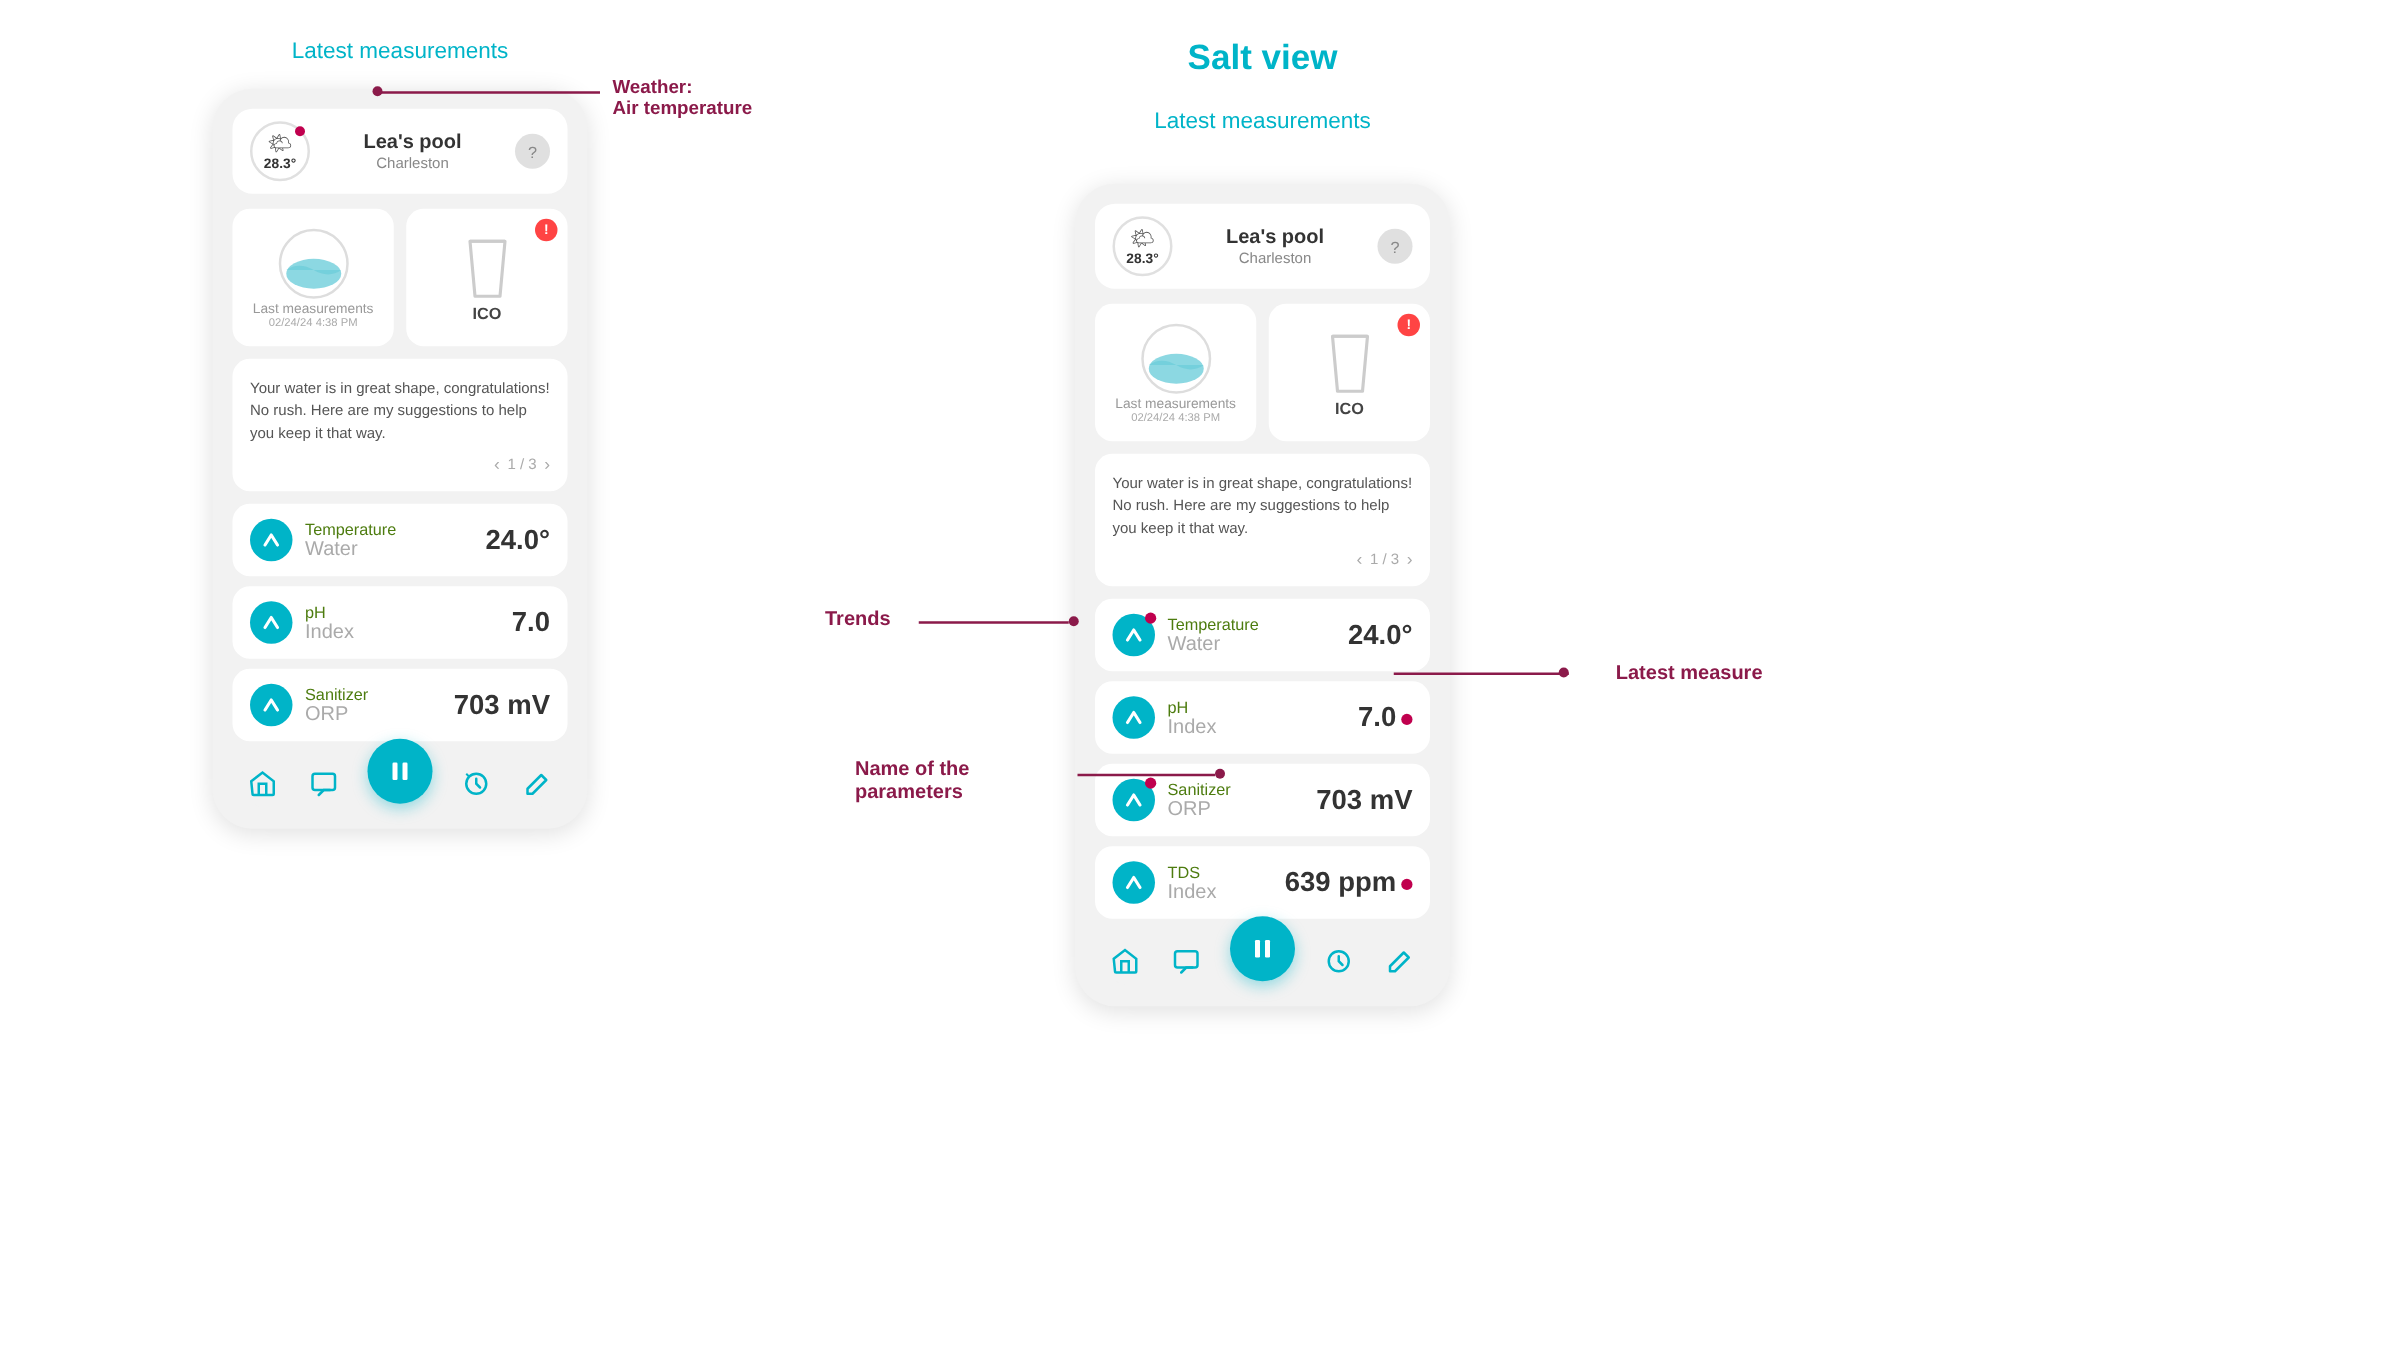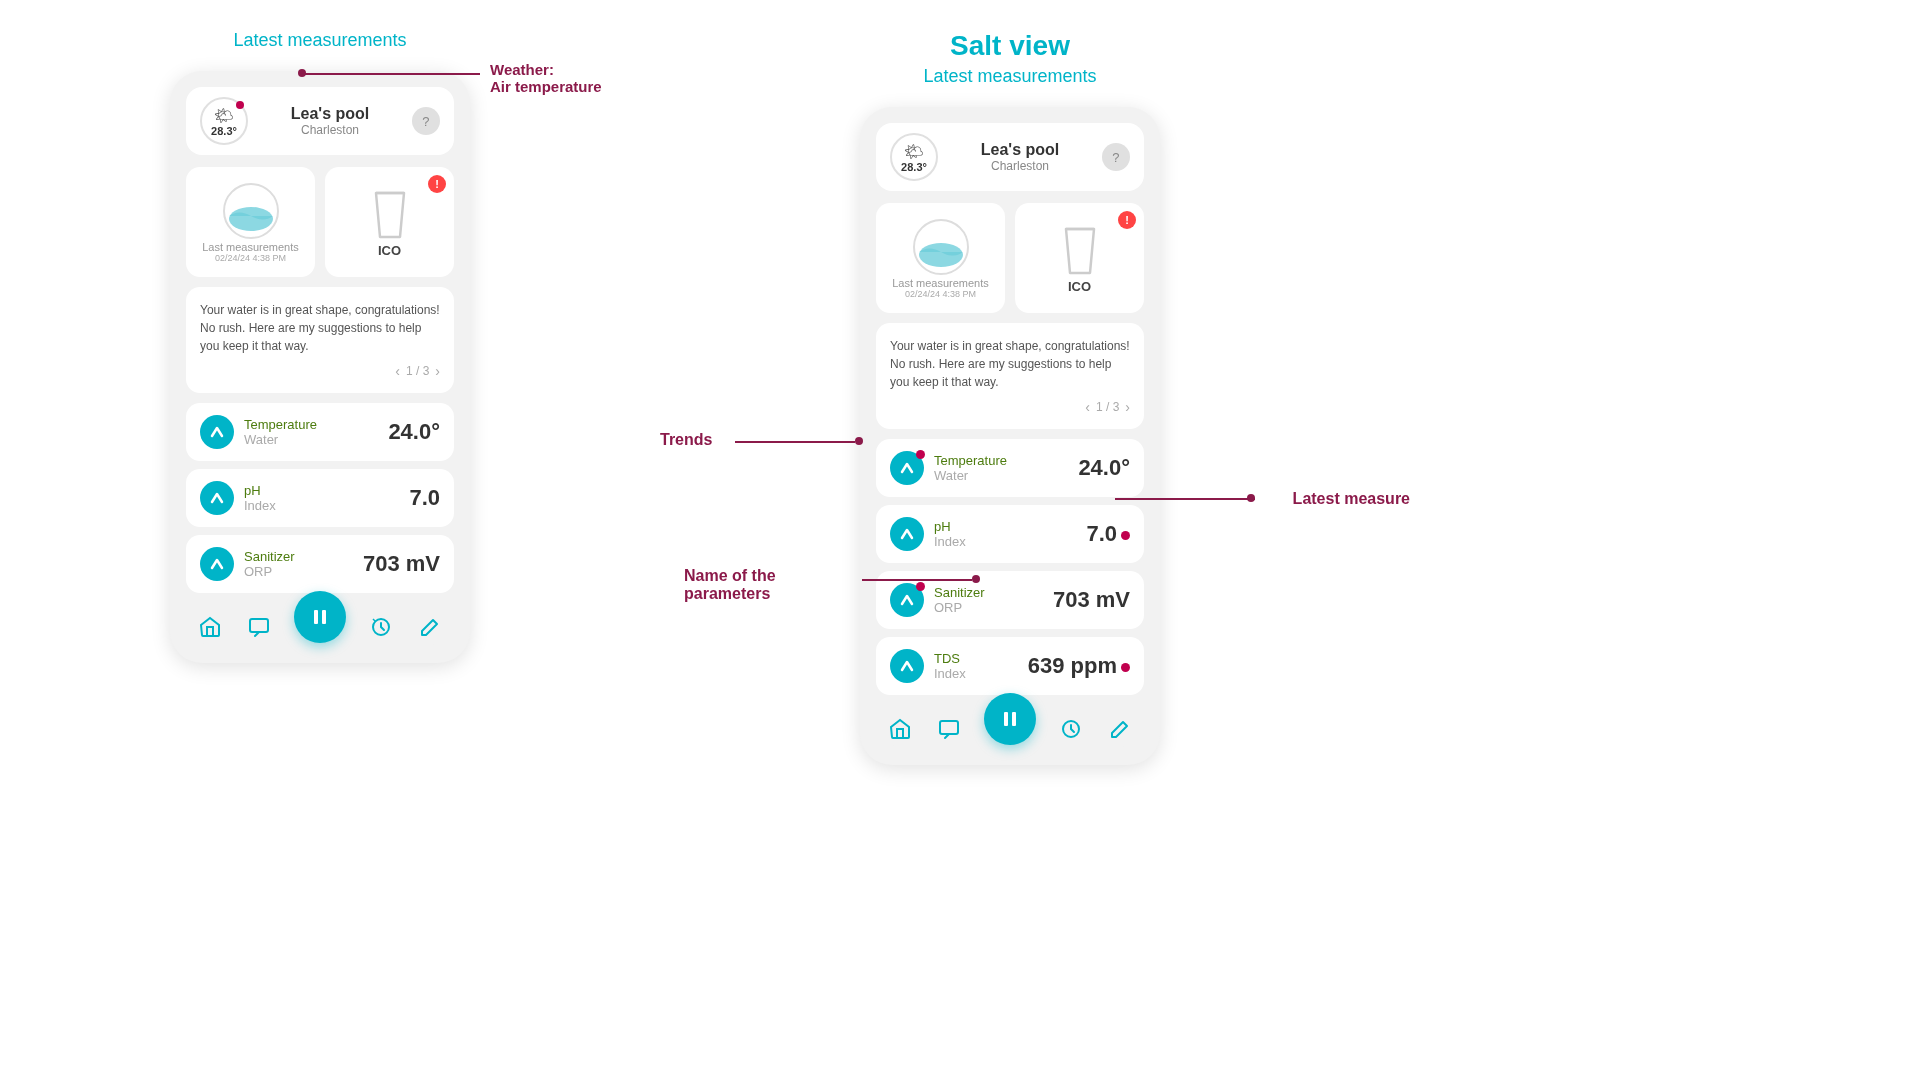--- a/index.html
+++ b/index.html
@@ -221,21 +221,21 @@
       position: absolute;
       top: -1px;
       right: -1px;
     }
     .measurement-name {
       font-size: 13px;
       font-weight: 400;
       color: #4d7c0f;
     }
     .measurement-sub {
-      font-size: 13px;
+      font-size: 16px;
       color: #aaa;
     }
     .measurement-value {
       font-size: 22px;
       font-weight: 700;
       color: #333;
       position: relative;
     }
     
     .bottom-nav {
@@ -426,27 +426,27 @@
           <div class="nav-icon">
             <svg width="24" height="24" viewBox="0 0 24 24" fill="none">
                 <path d="M15 5l4 4L8 20H4v-4L15 5z" stroke="#00b4c8" stroke-width="2" stroke-linejoin="round"></path>
               </svg>
           </div>
         </div>
       </div>
     </div>
   </div>
 
-  <div class="right-section-wrapper" style="max-width:700px; position:relative;">
+  <div class="right-section-wrapper" style="max-width:700px; position:relative;gap:20px;">
     <h1 class="section-title">Salt view</h1>
     <p class="section-subtitle">Latest measurements</p>
 
     <div style="position:relative; width:300px;">
 
-      <div style="position:absolute; top:324px; left:-200px; pointer-events:none; z-index:10;">
+      <div style="position:absolute; top:340px; left:-200px; pointer-events:none; z-index:10;">
         <span style="color:#8b1a4a; font-size:16px; font-weight:700;">Trends</span>
         <div style="position:absolute; top:10px; left:75px; width:120px; height:1.5px; background:#8b1a4a;"></div>
         <div style="position:absolute; top:6px; left:195px; width:8px; height:8px; border-radius:50%; background:#8b1a4a;"></div>
       </div>
 
       <div style="position:absolute; top:383px; right:-250px; pointer-events:none; z-index:10; white-space:nowrap;">
         <div style="position:absolute; top:8px; right:155px; width:140px; height:1.5px; background:#8b1a4a;"></div>
         <div style="position:absolute; top:4px; right:155px; width:8px; height:8px; border-radius:50%; background:#8b1a4a;"></div>
         <span style="color:#8b1a4a; font-size:16px; font-weight:700; margin-left:160px; display:block;">Latest measure</span>
       </div>

